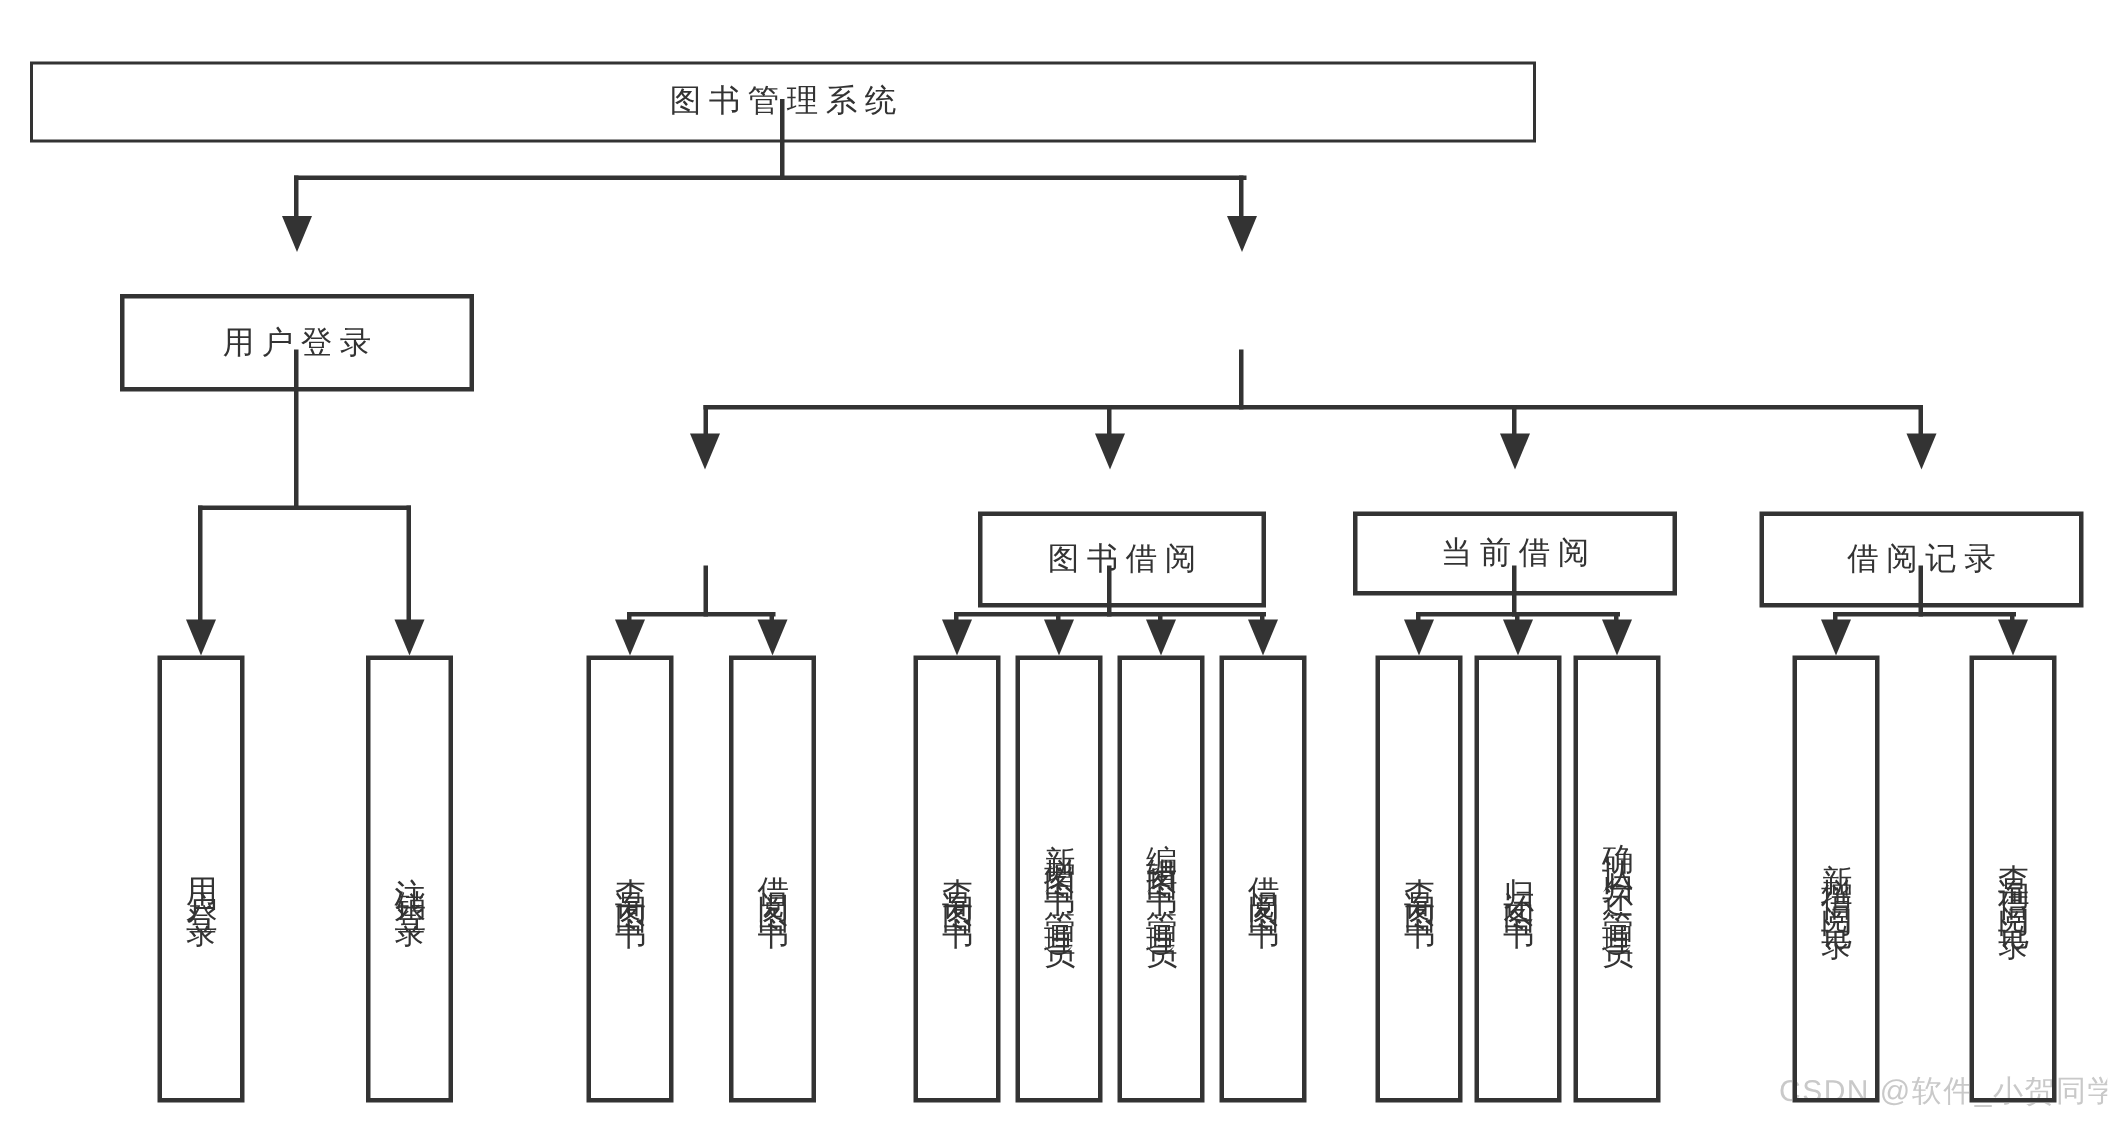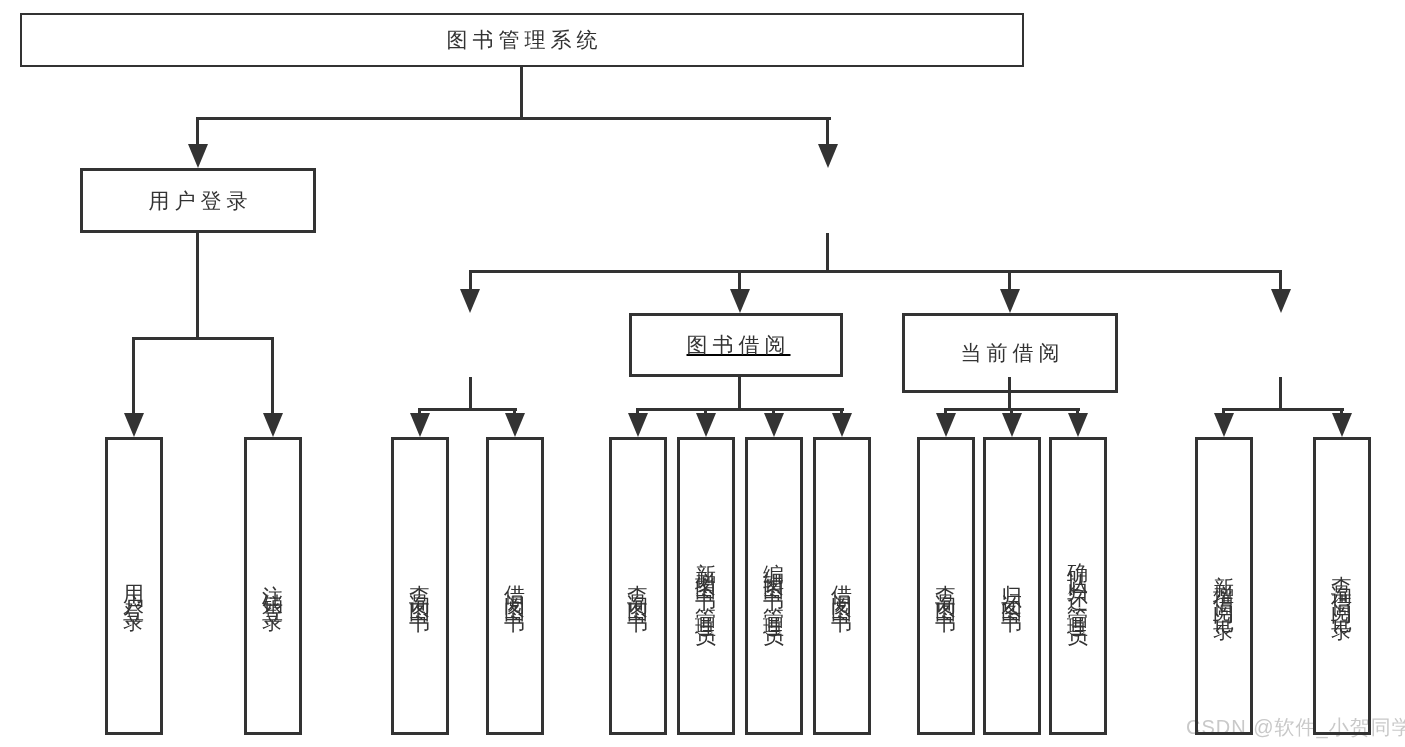--- a/index.html
+++ b/index.html
@@ -17,20 +17,21 @@
     background: var(--background);
     overflow: hidden;
   }
   .box {
     position: absolute;
     border: 3px solid var(--line);
     background: var(--background);
     display: flex;
     align-items: center;
     justify-content: center;
+    margin-top: 28px;
   }
   .box.root { border-width: 2px; }
   .box span {
     color: var(--text);
     font-size: 21px;
     letter-spacing: 5px;
     text-indent: 5px;
     white-space: nowrap;
     line-height: 1.2;
   }
@@ -83,28 +84,31 @@
   <div class="box root" style="left:20px; top:13px; width:1004px; height:54px;">
     <span>图书管理系统</span>
   </div>
 
   <div class="box" style="left:80px; top:168px; width:236px; height:65px;">
     <span>用户登录</span>
   </div>
 
 
 
-  <div class="box" style="left:629px; top:313px; width:214px; height:64px;text-decoration:underline;">
+  <div class="box" style="left:652px; top:313px; width:192px; height:64px;">
     <span>图书借阅</span>
   </div>
 
-  <div class="box" style="left:902px; top:313px; width:216px; height:80px;">
+  <div class="box" style="left:902px; top:313px; width:216px; height:56px;">
     <span>当前借阅</span>
   </div>
 
+  <div class="box" style="left:1173px; top:313px; width:216px; height:64px;">
+    <span>借阅记录</span>
+  </div>
 
   <div class="vbox" style="left:105px;">
     <span>用户登录</span>
   </div>
   <div class="vbox" style="left:244px;">
     <span>注销登录</span>
   </div>
 
   <div class="vbox" style="left:391px;">
     <span>查询图书</span>

